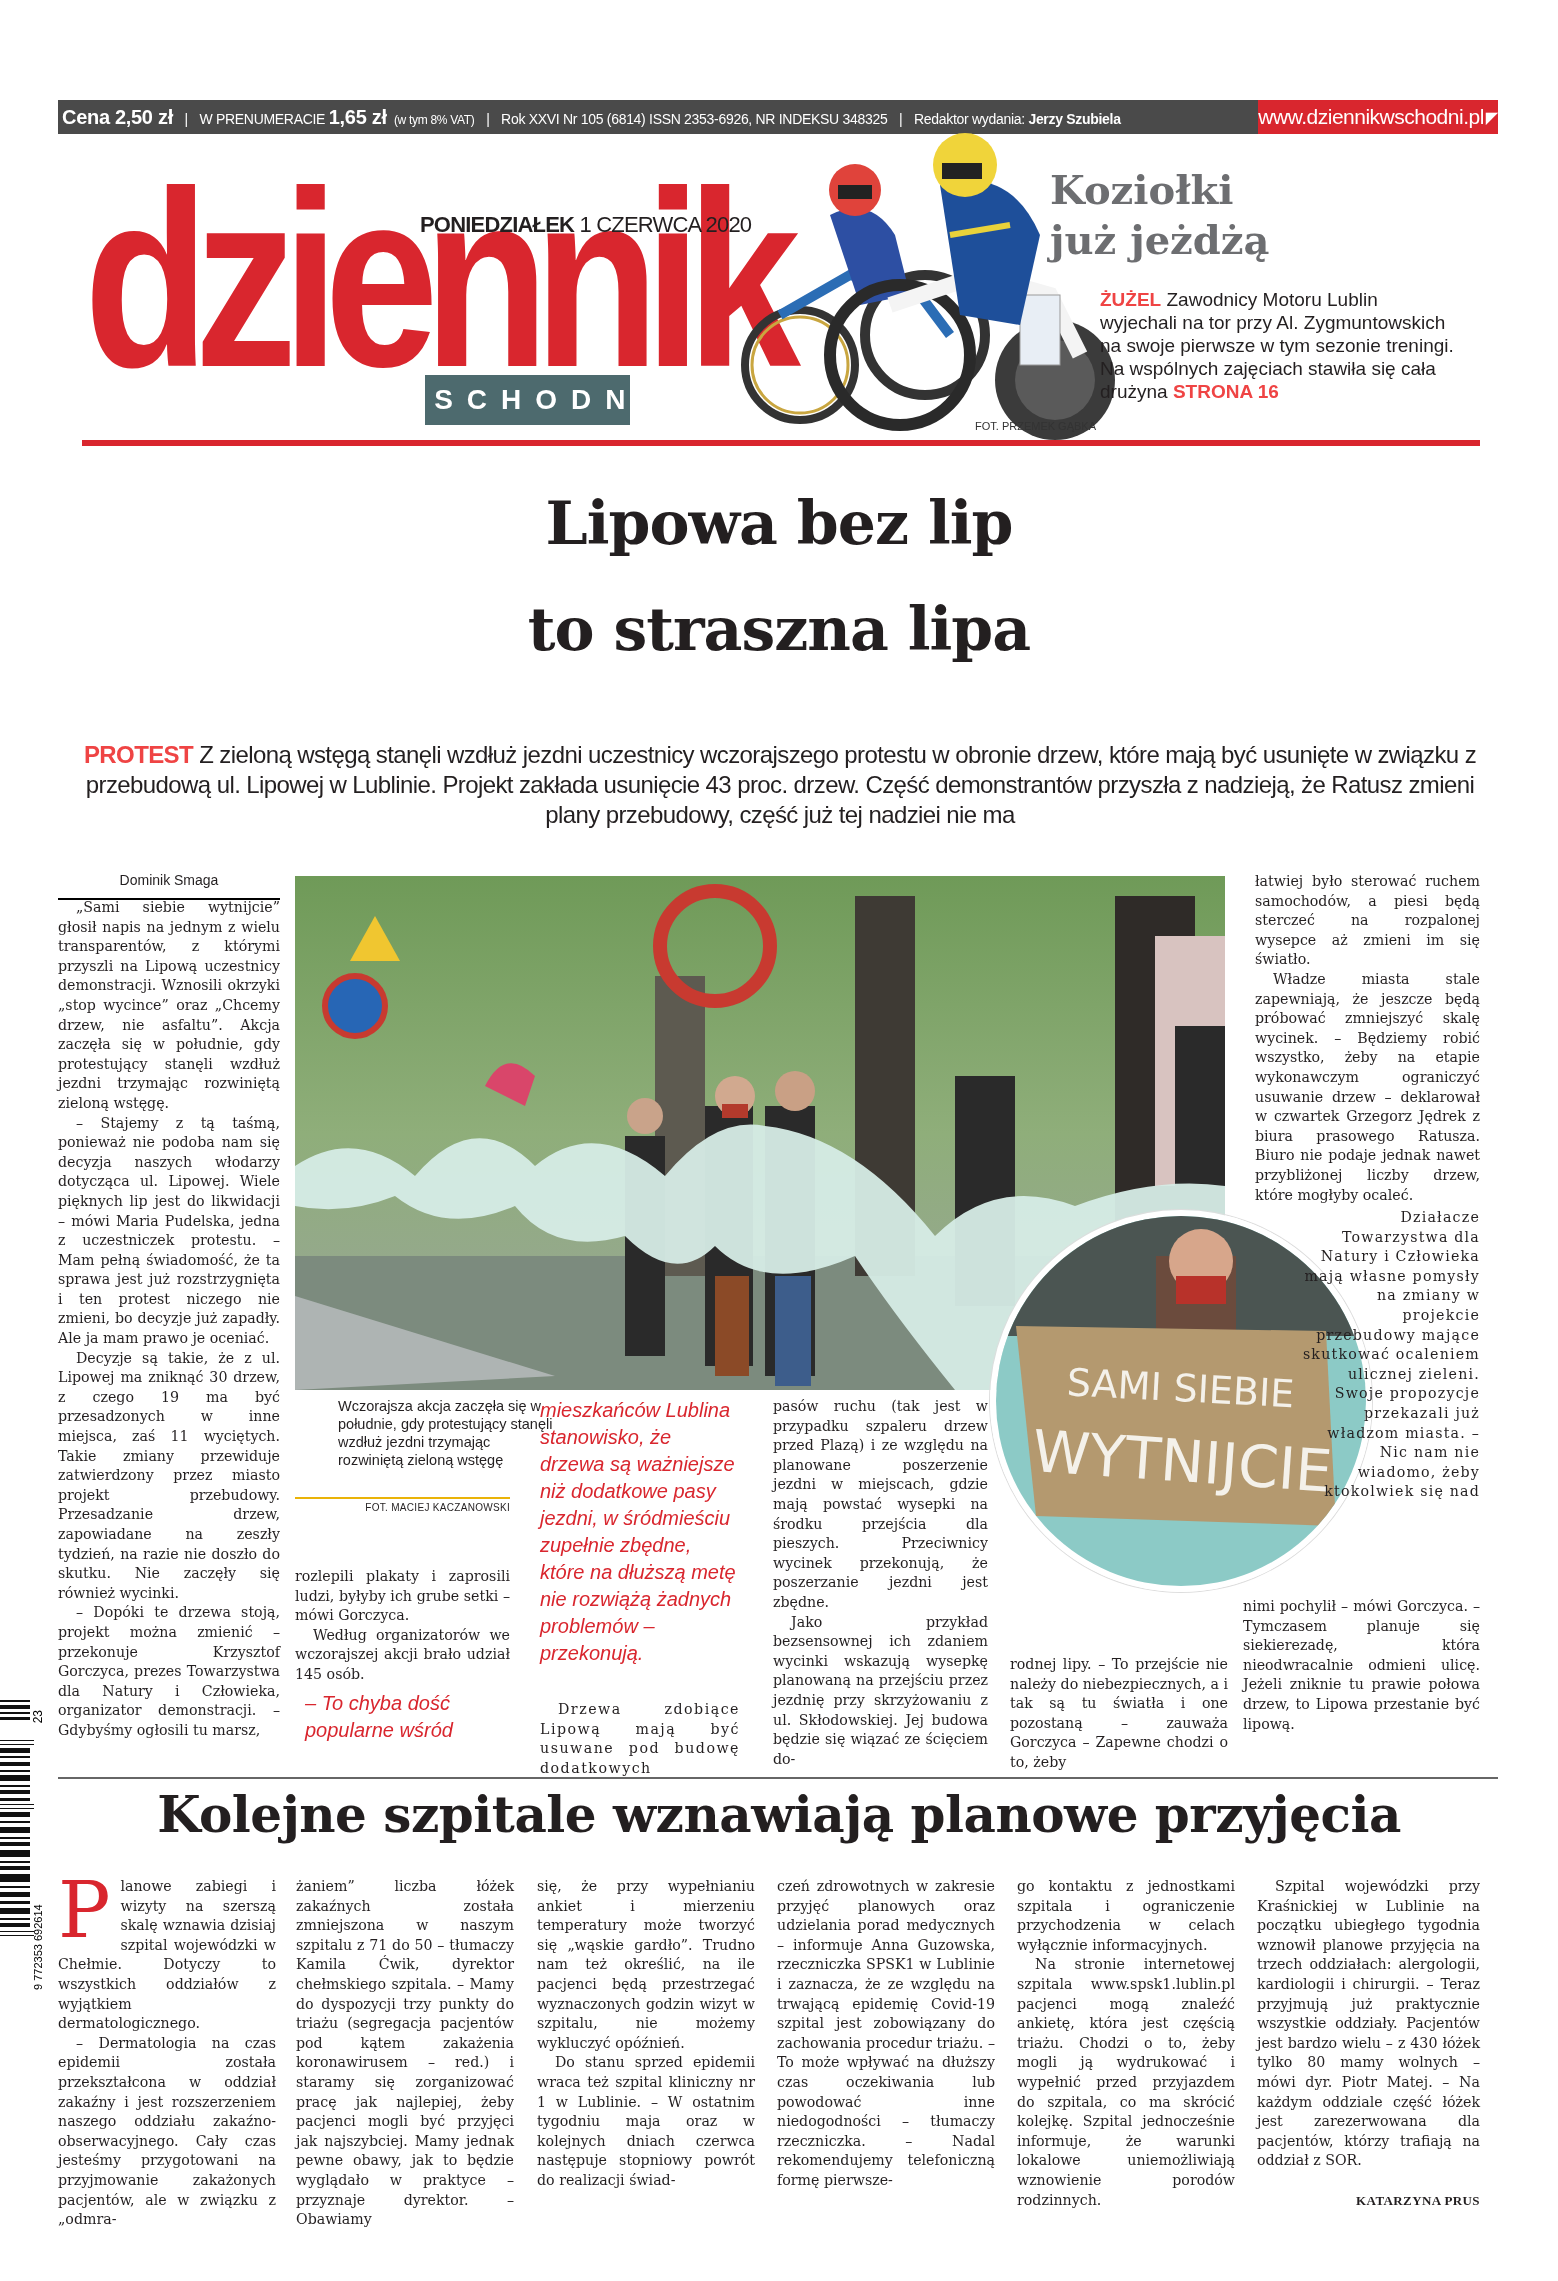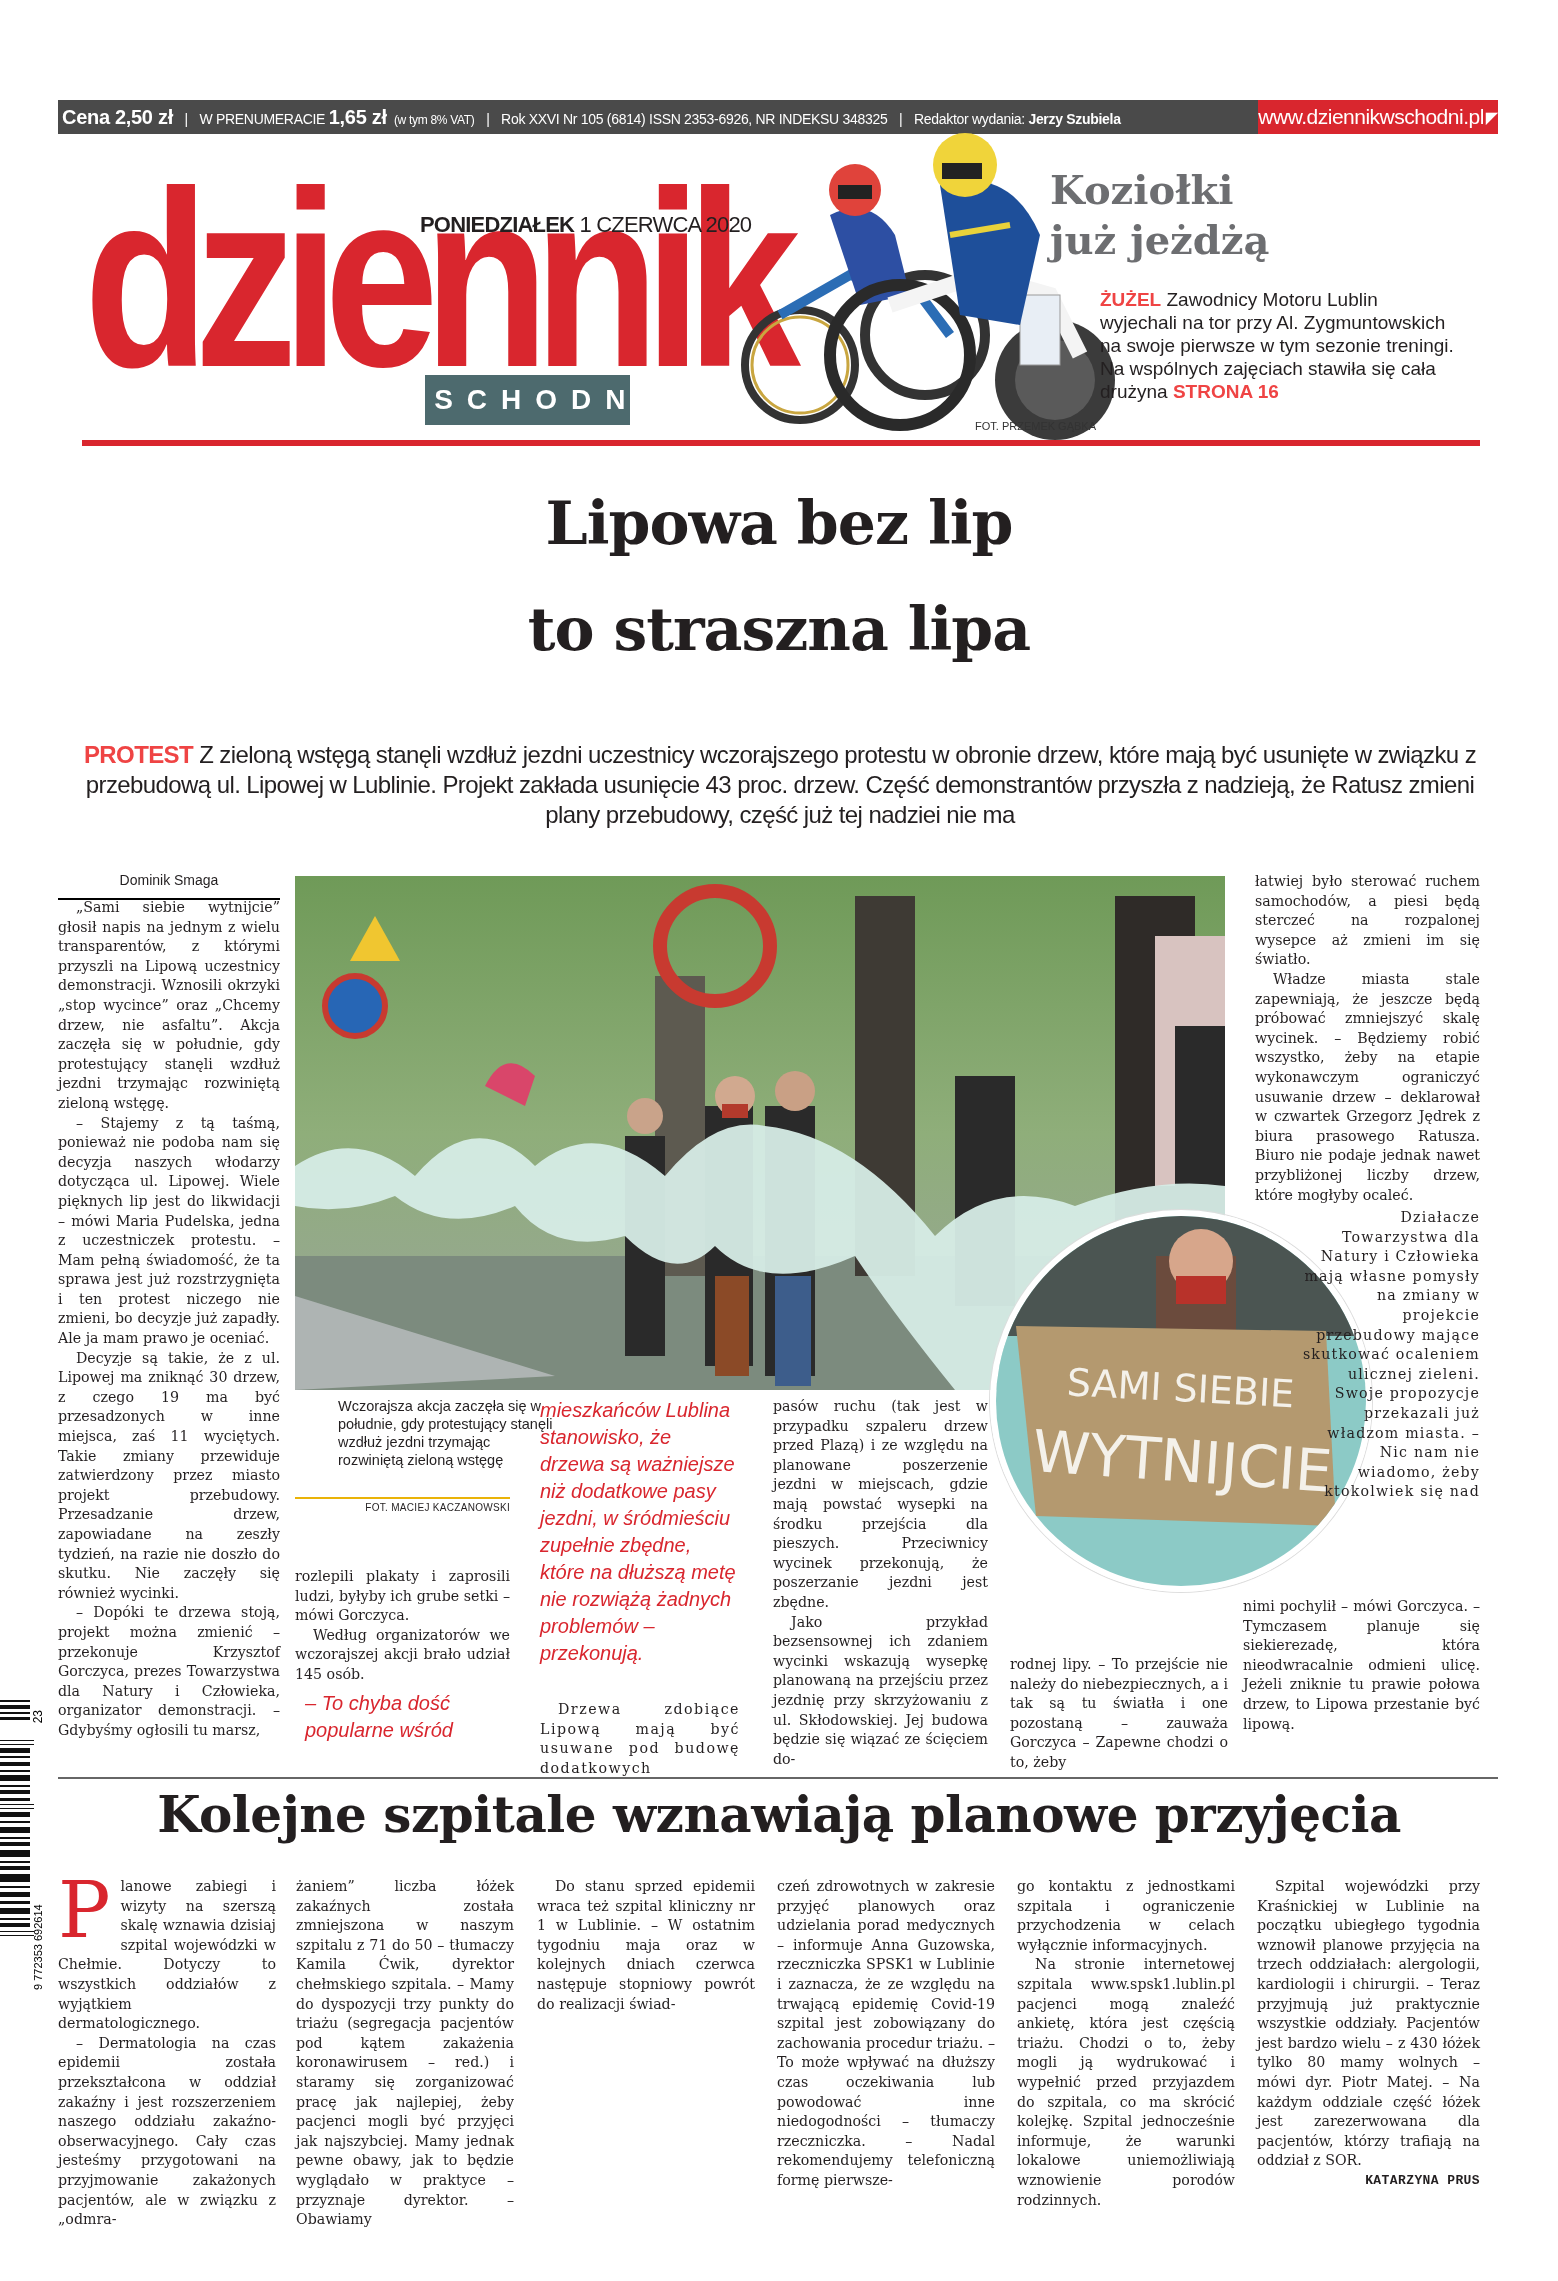--- a/index.html
+++ b/index.html
@@ -33,21 +33,21 @@
   .caption{left:295px;top:1397px;width:215px;font-family:"Liberation Sans",sans-serif;font-size:14.5px;line-height:18px;margin-left:43px;}
   .caption-credit{left:295px;top:1497px;width:215px;border-top:2px solid #eab308;text-align:right;font-size:10px;font-family:"Liberation Sans",sans-serif;padding-top:3px;letter-spacing:0.3px;}
   .pullquote{font-family:"Liberation Sans",sans-serif;font-style:italic;color:#d9262e;font-size:20px;line-height:27px;}
   .circle-photo{left:990px;top:1210px;width:370px;height:370px;border-radius:50%;overflow:hidden;border:6px solid #fff;box-shadow:0 0 0 1px #ddd;}
   
   .barcode{left:0;top:1690px;width:44px;height:320px;}
   .hr-bottom{left:58px;top:1777px;width:1440px;height:2px;background:#666;}
   .headline2{left:0;top:1782px;width:1558px;text-align:center;font-family:"DejaVu Serif",serif;font-weight:bold;font-size:50px;line-height:66px;color:#231f20;letter-spacing:-0.5px;}
   .b-col{top:1877px;width:218px;}
   .dropcap{float:left;font-family:"DejaVu Serif",serif;color:#d9262e;font-size:78px;line-height:62px;margin:2px 10px 0 0;}
-  .signoff{font-family:Liberation Mono, monospace;font-weight:bold;font-size:13px;text-align:right;letter-spacing:0.4px;}
+  .signoff{font-family:Liberation Serif, serif;font-weight:bold;font-size:13px;text-align:right;letter-spacing:0.4px;margin-top:20px;}
 </style>
 </head>
 <body>
 
 <div class="abs topbar">
   <div class="info">
     <b class="big">Cena 2,50 zł</b>
     <span class="sep">|</span>
     <span>W PRENUMERACIE</span>
     <b class="big">1,65 zł</b>
@@ -254,20 +254,21 @@
 
 <div class="abs col b-col" style="left:58px;">
   <span class="dropcap">P</span>
   <p class="noind">lanowe zabiegi i wizyty na szerszą skalę wznawia dzisiaj szpital wojewódzki w Chełmie. Dotyczy to wszystkich oddziałów z wyjątkiem dermatologicznego.</p>
   <p>– Dermatologia na czas epidemii została przekształcona w oddział zakaźny i jest rozszerzeniem naszego oddziału zakaźno-obserwacyjnego. Cały czas jesteśmy przygotowani na przyjmowanie zakażonych pacjentów, ale w związku z „odmra-</p>
 </div>
 <div class="abs col b-col" style="left:296px;">
   <p class="noind">żaniem” liczba łóżek zakaźnych została zmniejszona w naszym szpitalu z 71 do 50 – tłumaczy Kamila Ćwik, dyrektor chełmskiego szpitala. – Mamy do dyspozycji trzy punkty do triażu (segregacja pacjentów pod kątem zakażenia koronawirusem – red.) i staramy się zorganizować pracę jak najlepiej, żeby pacjenci mogli być przyjęci jak najszybciej. Mamy jednak pewne obawy, jak to będzie wyglądało w praktyce – przyznaje dyrektor. – Obawiamy</p>
 </div>
 <div class="abs col b-col" style="left:537px;">
+  <p class="noind">się, że przy wypełnianiu ankiet i mierzeniu temperatury może tworzyć się „wąskie gardło”. Trudno nam też określić, na ile pacjenci będą przestrzegać wyznaczonych godzin wizyt w szpitalu, nie możemy wykluczyć opóźnień.</p>
   <p>Do stanu sprzed epidemii wraca też szpital kliniczny nr 1 w Lublinie. – W ostatnim tygodniu maja oraz w kolejnych dniach czerwca następuje stopniowy powrót do realizacji świad-</p>
 </div>
 <div class="abs col b-col" style="left:777px;">
   <p class="noind">czeń zdrowotnych w zakresie przyjęć planowych oraz udzielania porad medycznych – informuje Anna Guzowska, rzeczniczka SPSK1 w Lublinie i zaznacza, że ze względu na trwającą epidemię Covid-19 szpital jest zobowiązany do zachowania procedur triażu. – To może wpływać na dłuższy czas oczekiwania lub powodować inne niedogodności – tłumaczy rzeczniczka. – Nadal rekomendujemy telefoniczną formę pierwsze-</p>
 </div>
 <div class="abs col b-col" style="left:1017px;">
   <p class="noind">go kontaktu z jednostkami szpitala i ograniczenie przychodzenia w celach wyłącznie informacyjnych.</p>
   <p>Na stronie internetowej szpitala www.spsk1.lublin.pl pacjenci mogą znaleźć ankietę, która jest częścią triażu. Chodzi o to, żeby mogli ją wydrukować i wypełnić przed przyjazdem do szpitala, co ma skrócić kolejkę. Szpital jednocześnie informuje, że warunki lokalowe uniemożliwiają wznowienie porodów rodzinnych.</p>
 </div>
 <div class="abs col b-col" style="left:1257px;width:223px;">

